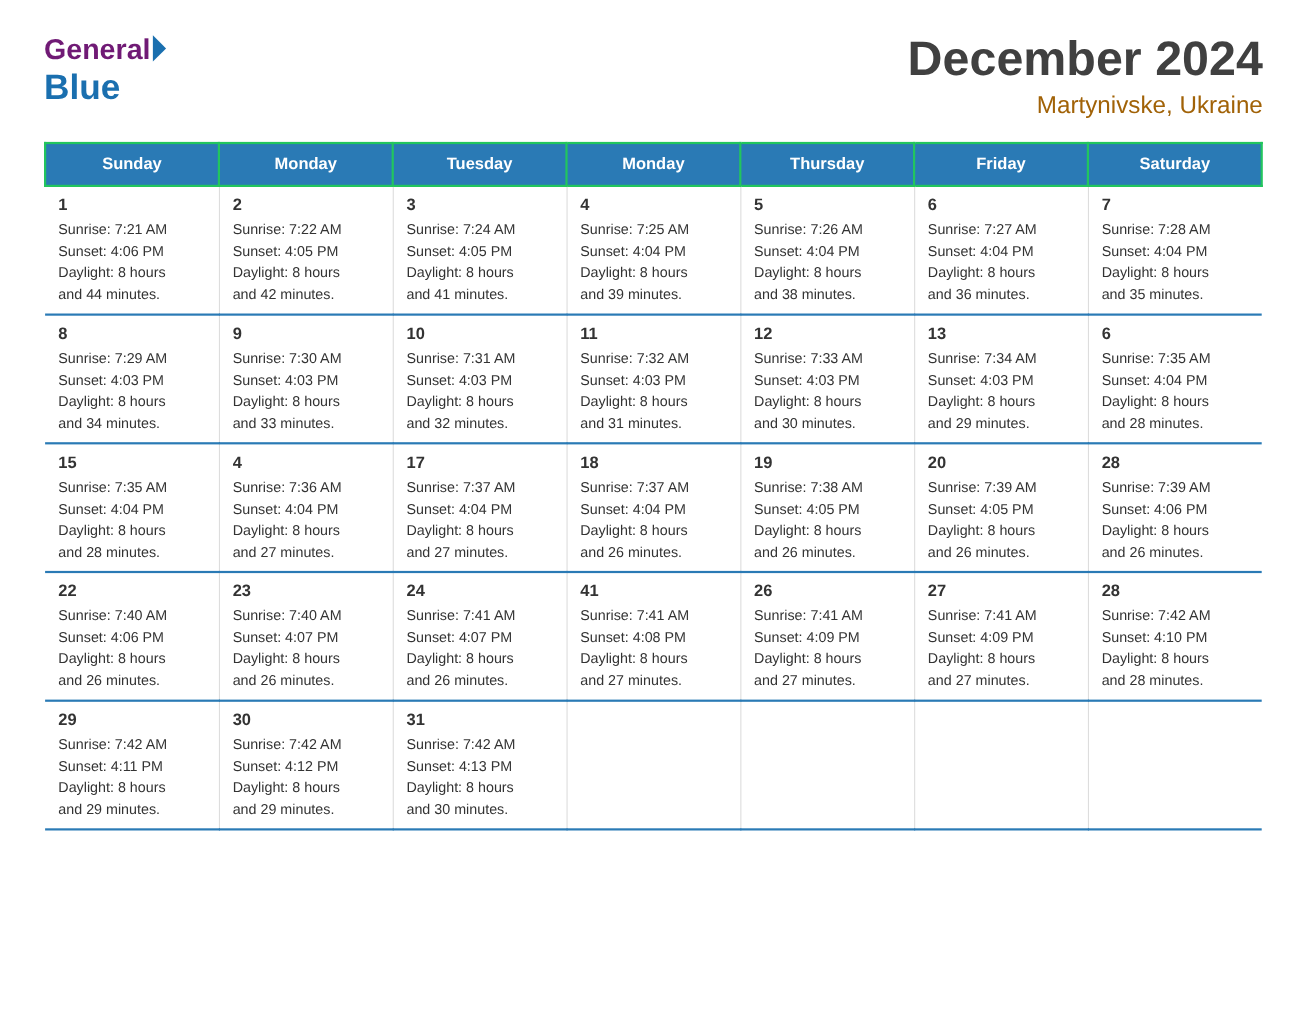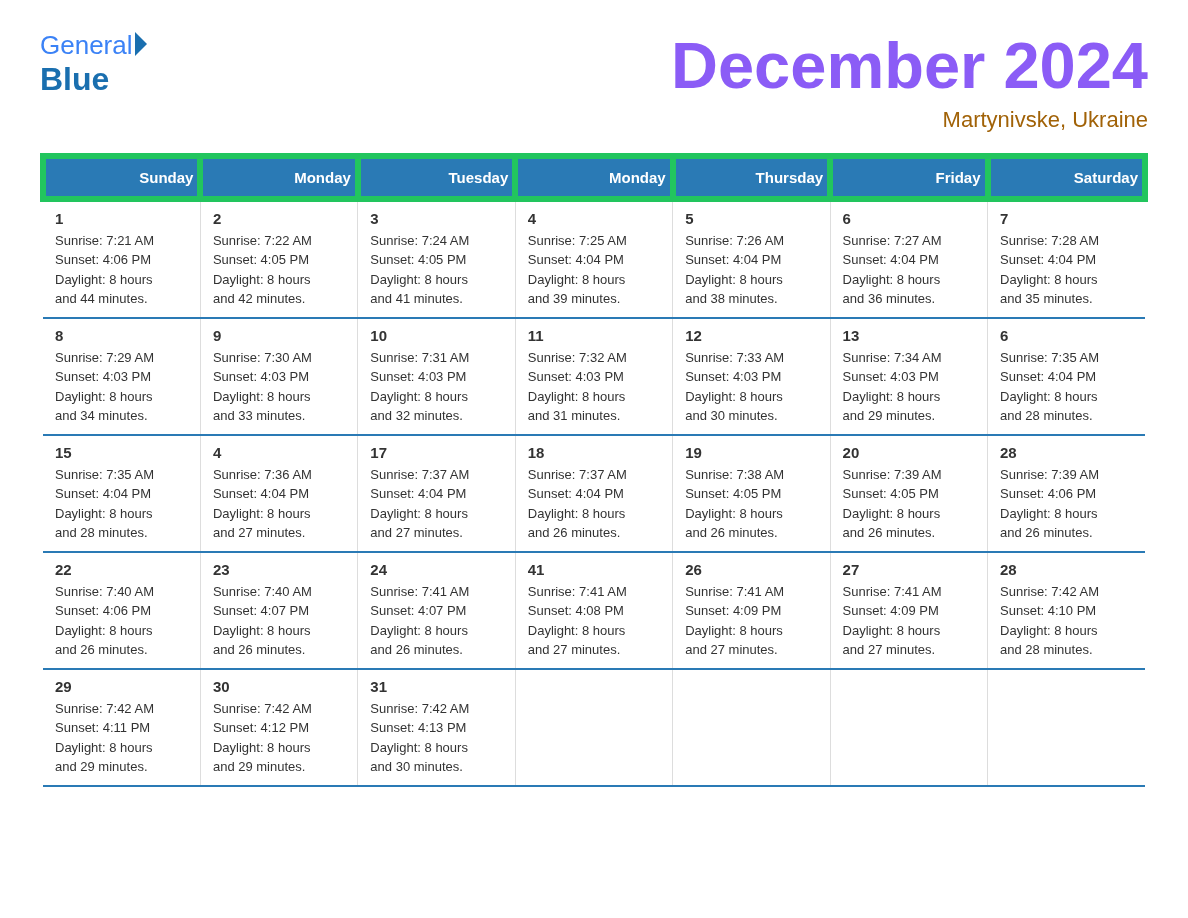--- a/index.html
+++ b/index.html
@@ -20,22 +20,22 @@
       display: flex;
       flex-direction: column;
       align-items: flex-start;
     }
     .logo-top {
       display: flex;
       align-items: center;
     }
     .logo-general {
       font-size: 26px;
-      font-weight: normal;
-      color: #3b82f6;
+      font-weight: bold;
+      color: #701a75;
       font-family: Arial, sans-serif;
     }
     .logo-triangle {
       width: 0;
       height: 0;
       border-left: 12px solid #1a6faf;
       border-top: 12px solid transparent;
       border-bottom: 12px solid transparent;
       margin-left: 2px;
       margin-top: -4px;
@@ -43,23 +43,23 @@
     .logo-blue {
       font-size: 32px;
       font-weight: bold;
       color: #1a6faf;
       margin-left: 0;
     }
     .title-block {
       text-align: right;
     }
     .main-title {
-      font-size: 65px;
-      font-weight: bold;
-      color: #8b5cf6;
+      font-size: 44px;
+      font-weight: bold;
+      color: #404040;
       line-height: 1.1;
       margin-left: 45px;
     }
     .subtitle {
       font-size: 22px;
       color: #a16207;
       margin-top: 5px;
     }
     table {
       width: 100%;
@@ -67,22 +67,22 @@
       table-layout: fixed;
     }
     thead tr {
       background-color: #2a7ab5;
     }
     thead th {
       color: #fff;
       font-size: 15px;
       font-weight: bold;
       padding: 10px 4px;
-      text-align: right;
-      border: 6px solid #22c55e;
+      text-align: center;
+      border: 2px solid #22c55e;
     }
     tbody tr {
       border-bottom: 2px solid #2a7ab5;
     }
     tbody td {
       vertical-align: top;
       padding: 8px 12px;
       font-size: 13px;
       color: #333;
       border-right: 1px solid #ddd;

